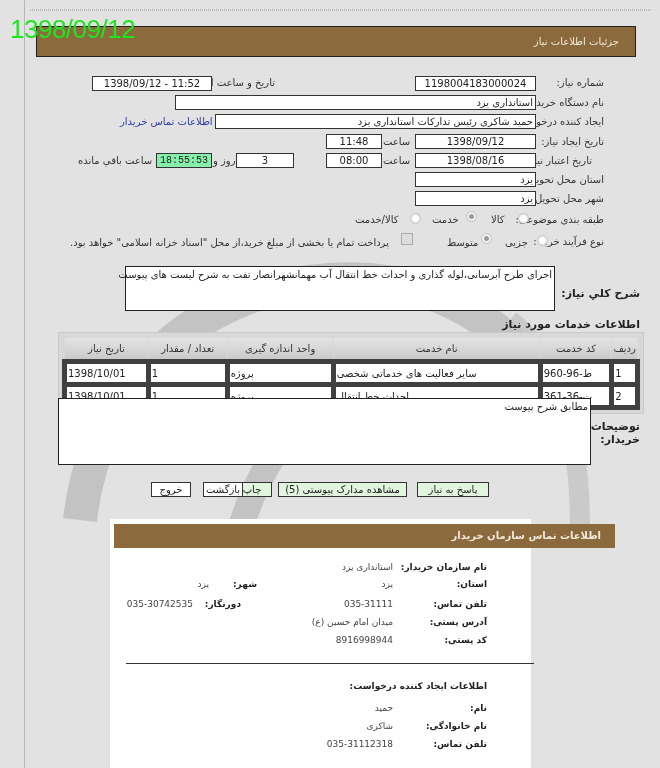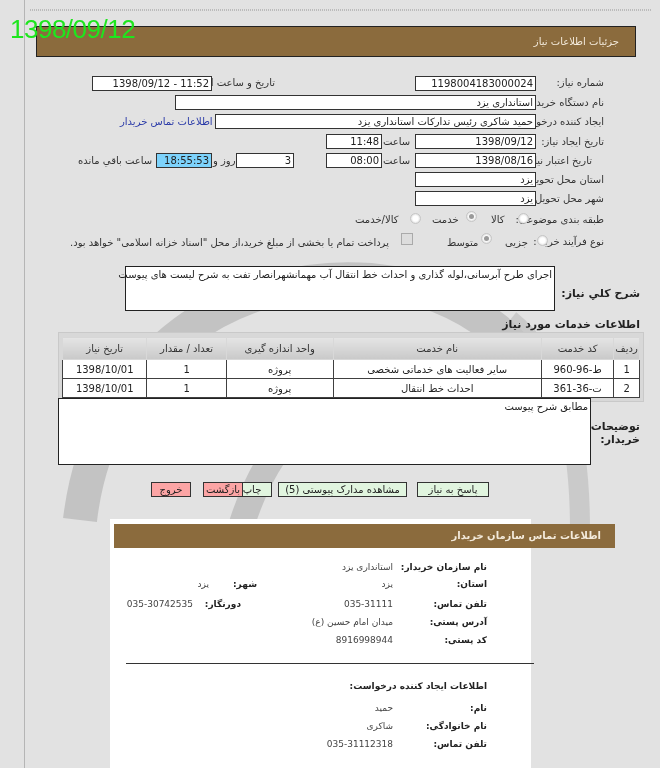--- a/index.html
+++ b/index.html
@@ -12,42 +12,42 @@
   .vline { left:24px; top:0; width:1px; height:768px; background:#b5b5b5; }
   .dotline { left:30px; top:9px; width:622px; height:2px;
     background-image:repeating-linear-gradient(90deg,#bbb 0 1px,transparent 1px 2px); }
   .stamp { left:10px; top:14px; font-family:"Liberation Sans", sans-serif; font-size:26px; color:#1ee61e; z-index:5; letter-spacing:-0.5px; }
   .titlebar { left:36px; top:26px; width:477px; height:29px; background:#8b6b3d; border:1px solid #222;
     color:#f3eadb; font-size:10px; }
   .titlebar span { position:absolute; right:16px; top:9px; }
   .lbl { font-size:10px; color:#333; white-space:nowrap; direction:rtl; }
   .box { background:#fff; border:1px solid #333; height:13px; font-size:10px; line-height:13px;
     white-space:nowrap; overflow:hidden; direction:rtl; padding:0 2px; box-sizing:content-box; }
-  .box.c { text-align:right; direction:ltr; }
-  .box.yellow { background:#7dd3fc; }
+  .box.c { text-align:center; direction:ltr; }
+  .box.yellow { background:#86efac;font-family:Liberation Mono, monospace; }
   .link { color:#2a3aa8; font-size:10px; direction:rtl; white-space:nowrap; cursor:pointer; }
   .radio { width:11px; height:11px; border-radius:50%; border:1px solid #c6c6c6; background:radial-gradient(circle,#fff 0 40%,#e5e5e5 70%); box-sizing:border-box; }
   .radio.on::after { content:""; position:absolute; left:2px; top:2px; width:5px; height:5px; border-radius:50%; background:#9a9a9a; }
   .radio { position:absolute; }
   .chk { width:12px; height:12px; border:1px solid #aaa; background:#ddd; box-sizing:border-box; }
 
   .bold { font-weight:bold; color:#222;text-align:right; }
   .desc { background:#fff; border:1px solid #222; }
   .desc .t { position:absolute; right:2px; top:2px; font-size:10px; direction:rtl; white-space:nowrap; }
   .grip { position:absolute; left:2px; bottom:2px; width:6px; height:6px;
     background-image:radial-gradient(#bbb 30%,transparent 31%); background-size:2px 2px; }
 
   table.svc { border-collapse:collapse; direction:rtl; font-size:10px; }
   table.svc th { background:linear-gradient(#e5e5e5,#c9c9c9); color:#333; font-weight:normal; height:20px; border:1px solid #d8d8d8; }
-  table.svc td { background:#fff; height:16px; border:1px solid #404040; text-align:center; }
+  table.svc td { background:#fff; height:16px; border:5px solid #404040; text-align:left; }
   .svcwrap { background:#d8d8d8; border:1px solid #c9c9c9; padding:3px; }
 
   .btn { height:13px; border:1px solid #333; font-size:10px; line-height:13px; text-align:center; direction:rtl; white-space:nowrap; cursor:pointer; }
   .btn.g { background:#e1f5df; }
-  .btn.r { background:#fca5a5; }
+  .btn.r { background:#ffffff; }
 
   .card { left:110px; top:519px; width:421px; height:249px; background:#fff; }
   .cardhead { left:4px; top:5px; width:501px; height:24px; background:#8b6b3d; color:#f3eadb; }
   .cardhead span { position:absolute; right:14px; top:6px; font-size:10px; font-weight:bold; direction:rtl; }
   .cl { font-size:9px; color:#222; direction:rtl; white-space:nowrap; font-weight:bold; }
   .cv { font-size:9px; color:#444; direction:rtl; white-space:nowrap; }
   .hr { height:1px; background:#333; }
 
   
   .wm { position:absolute; pointer-events:none; }

